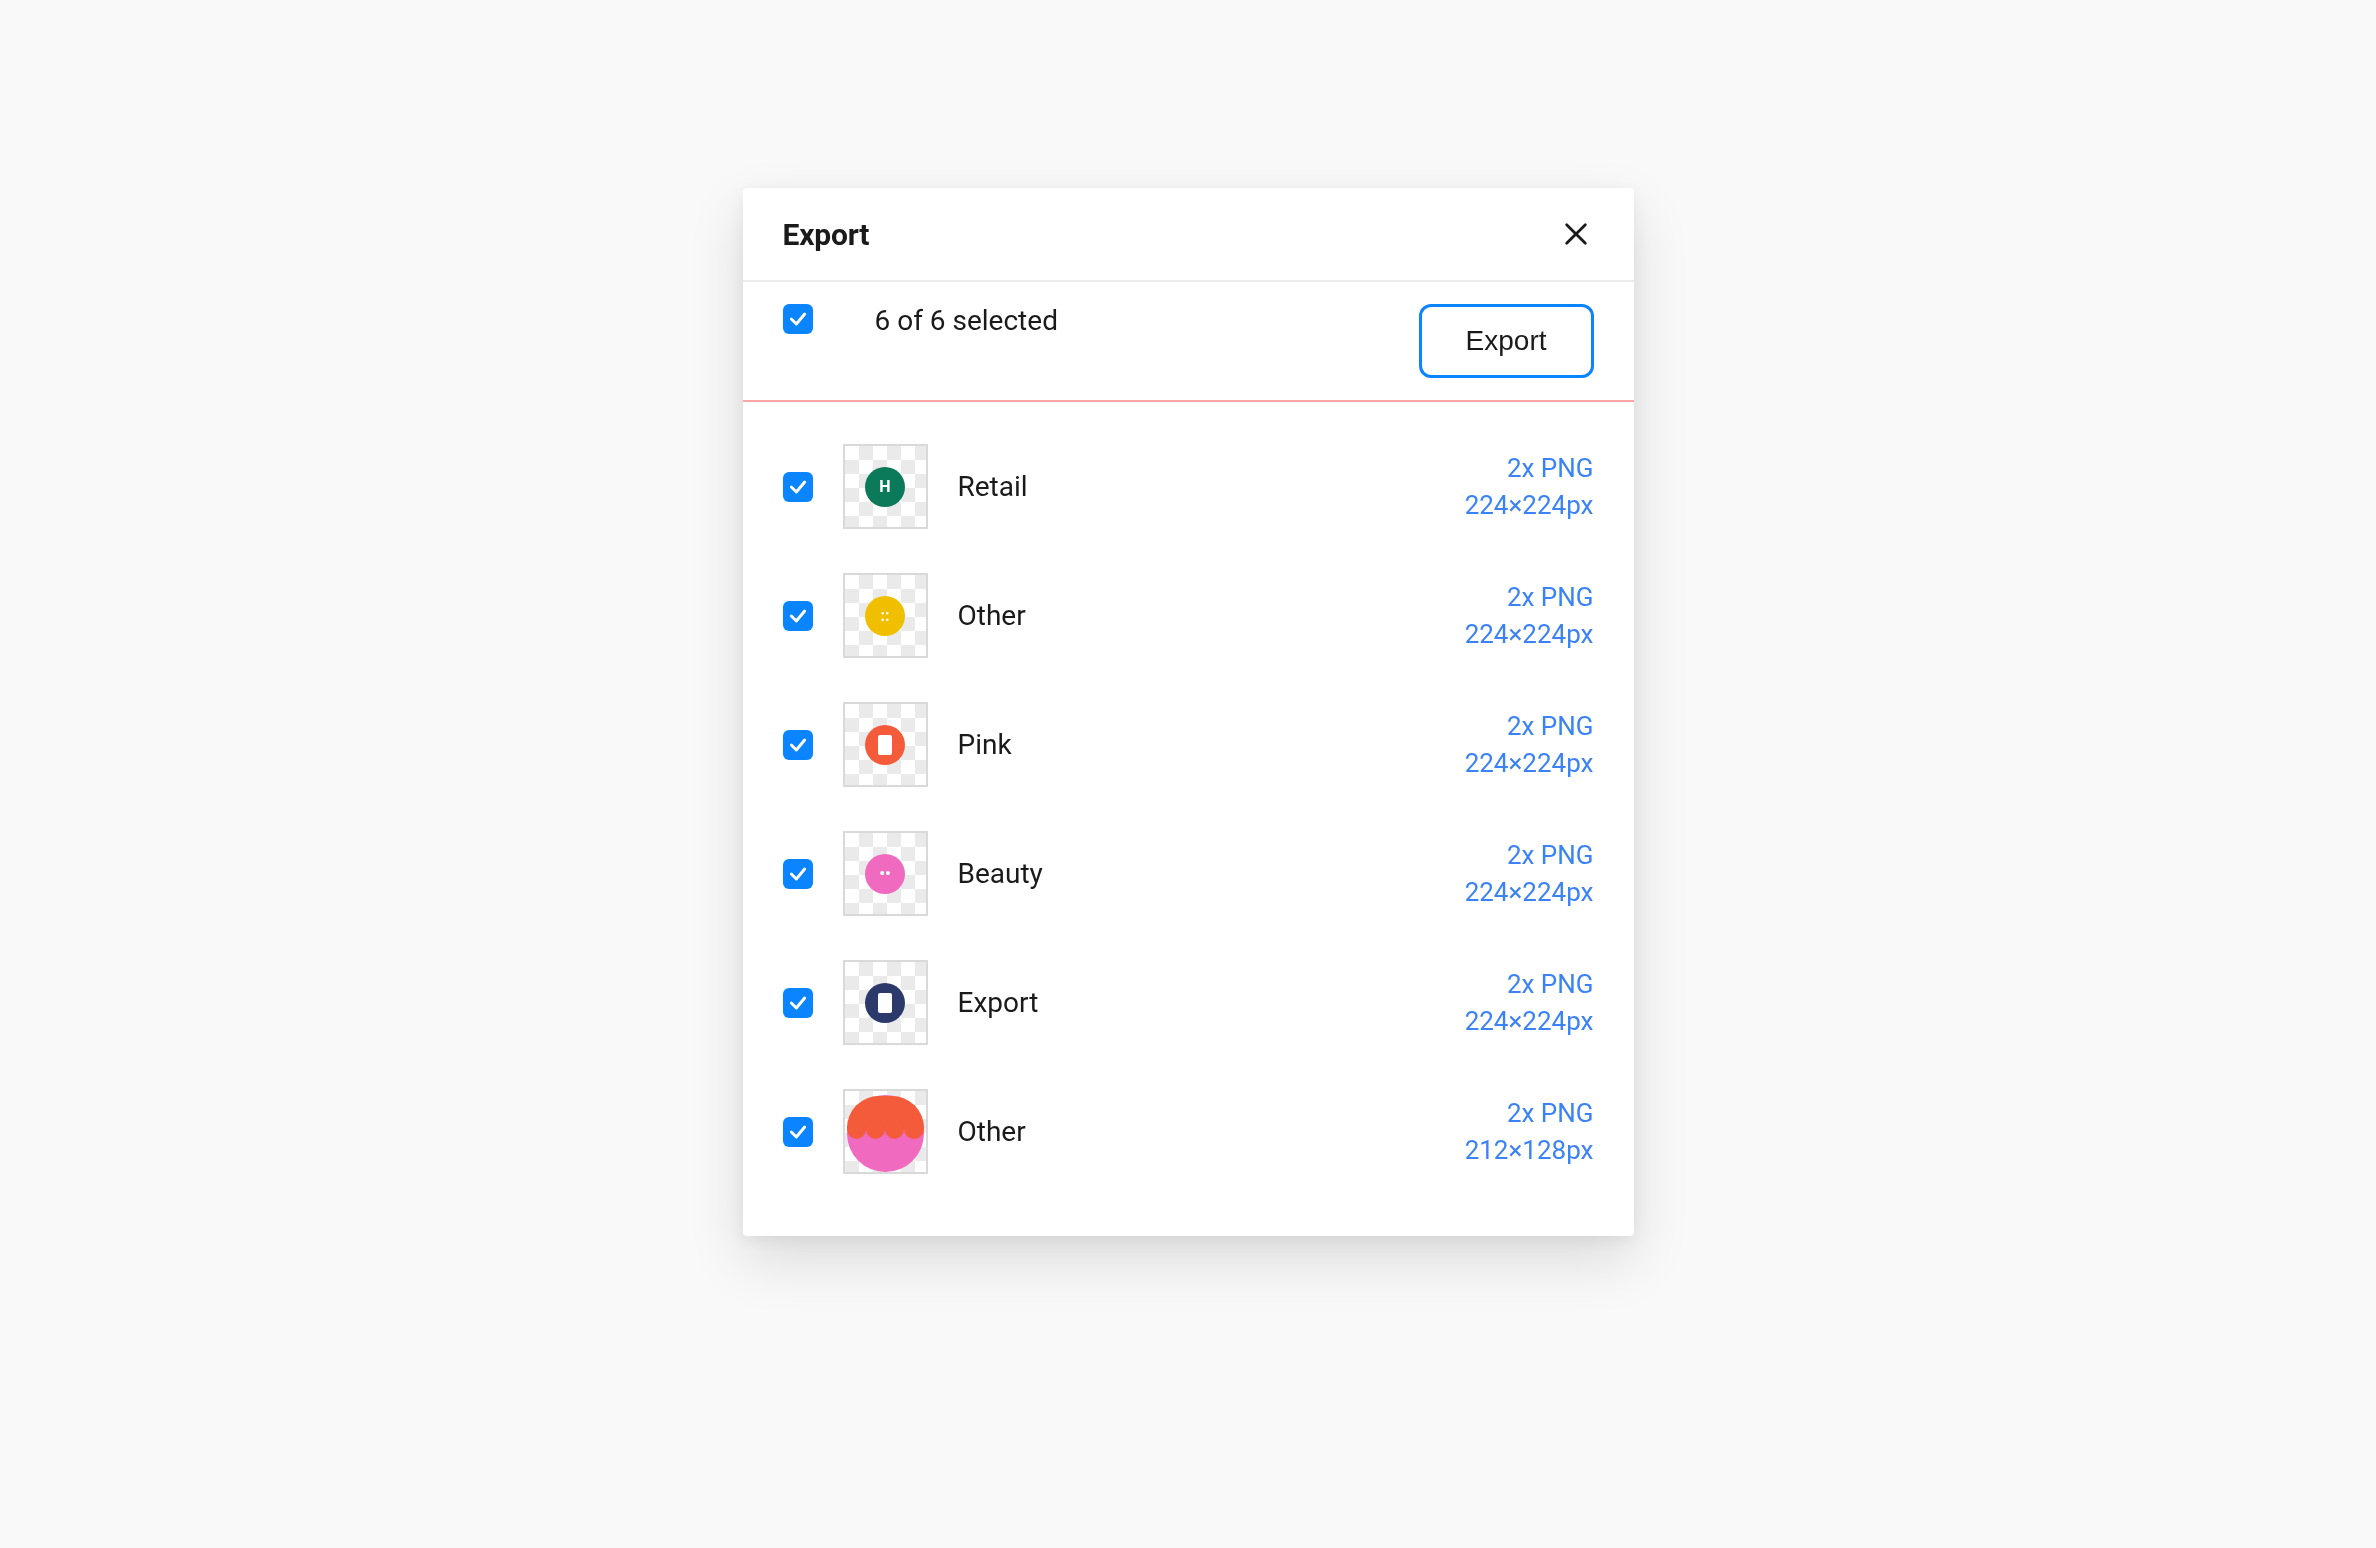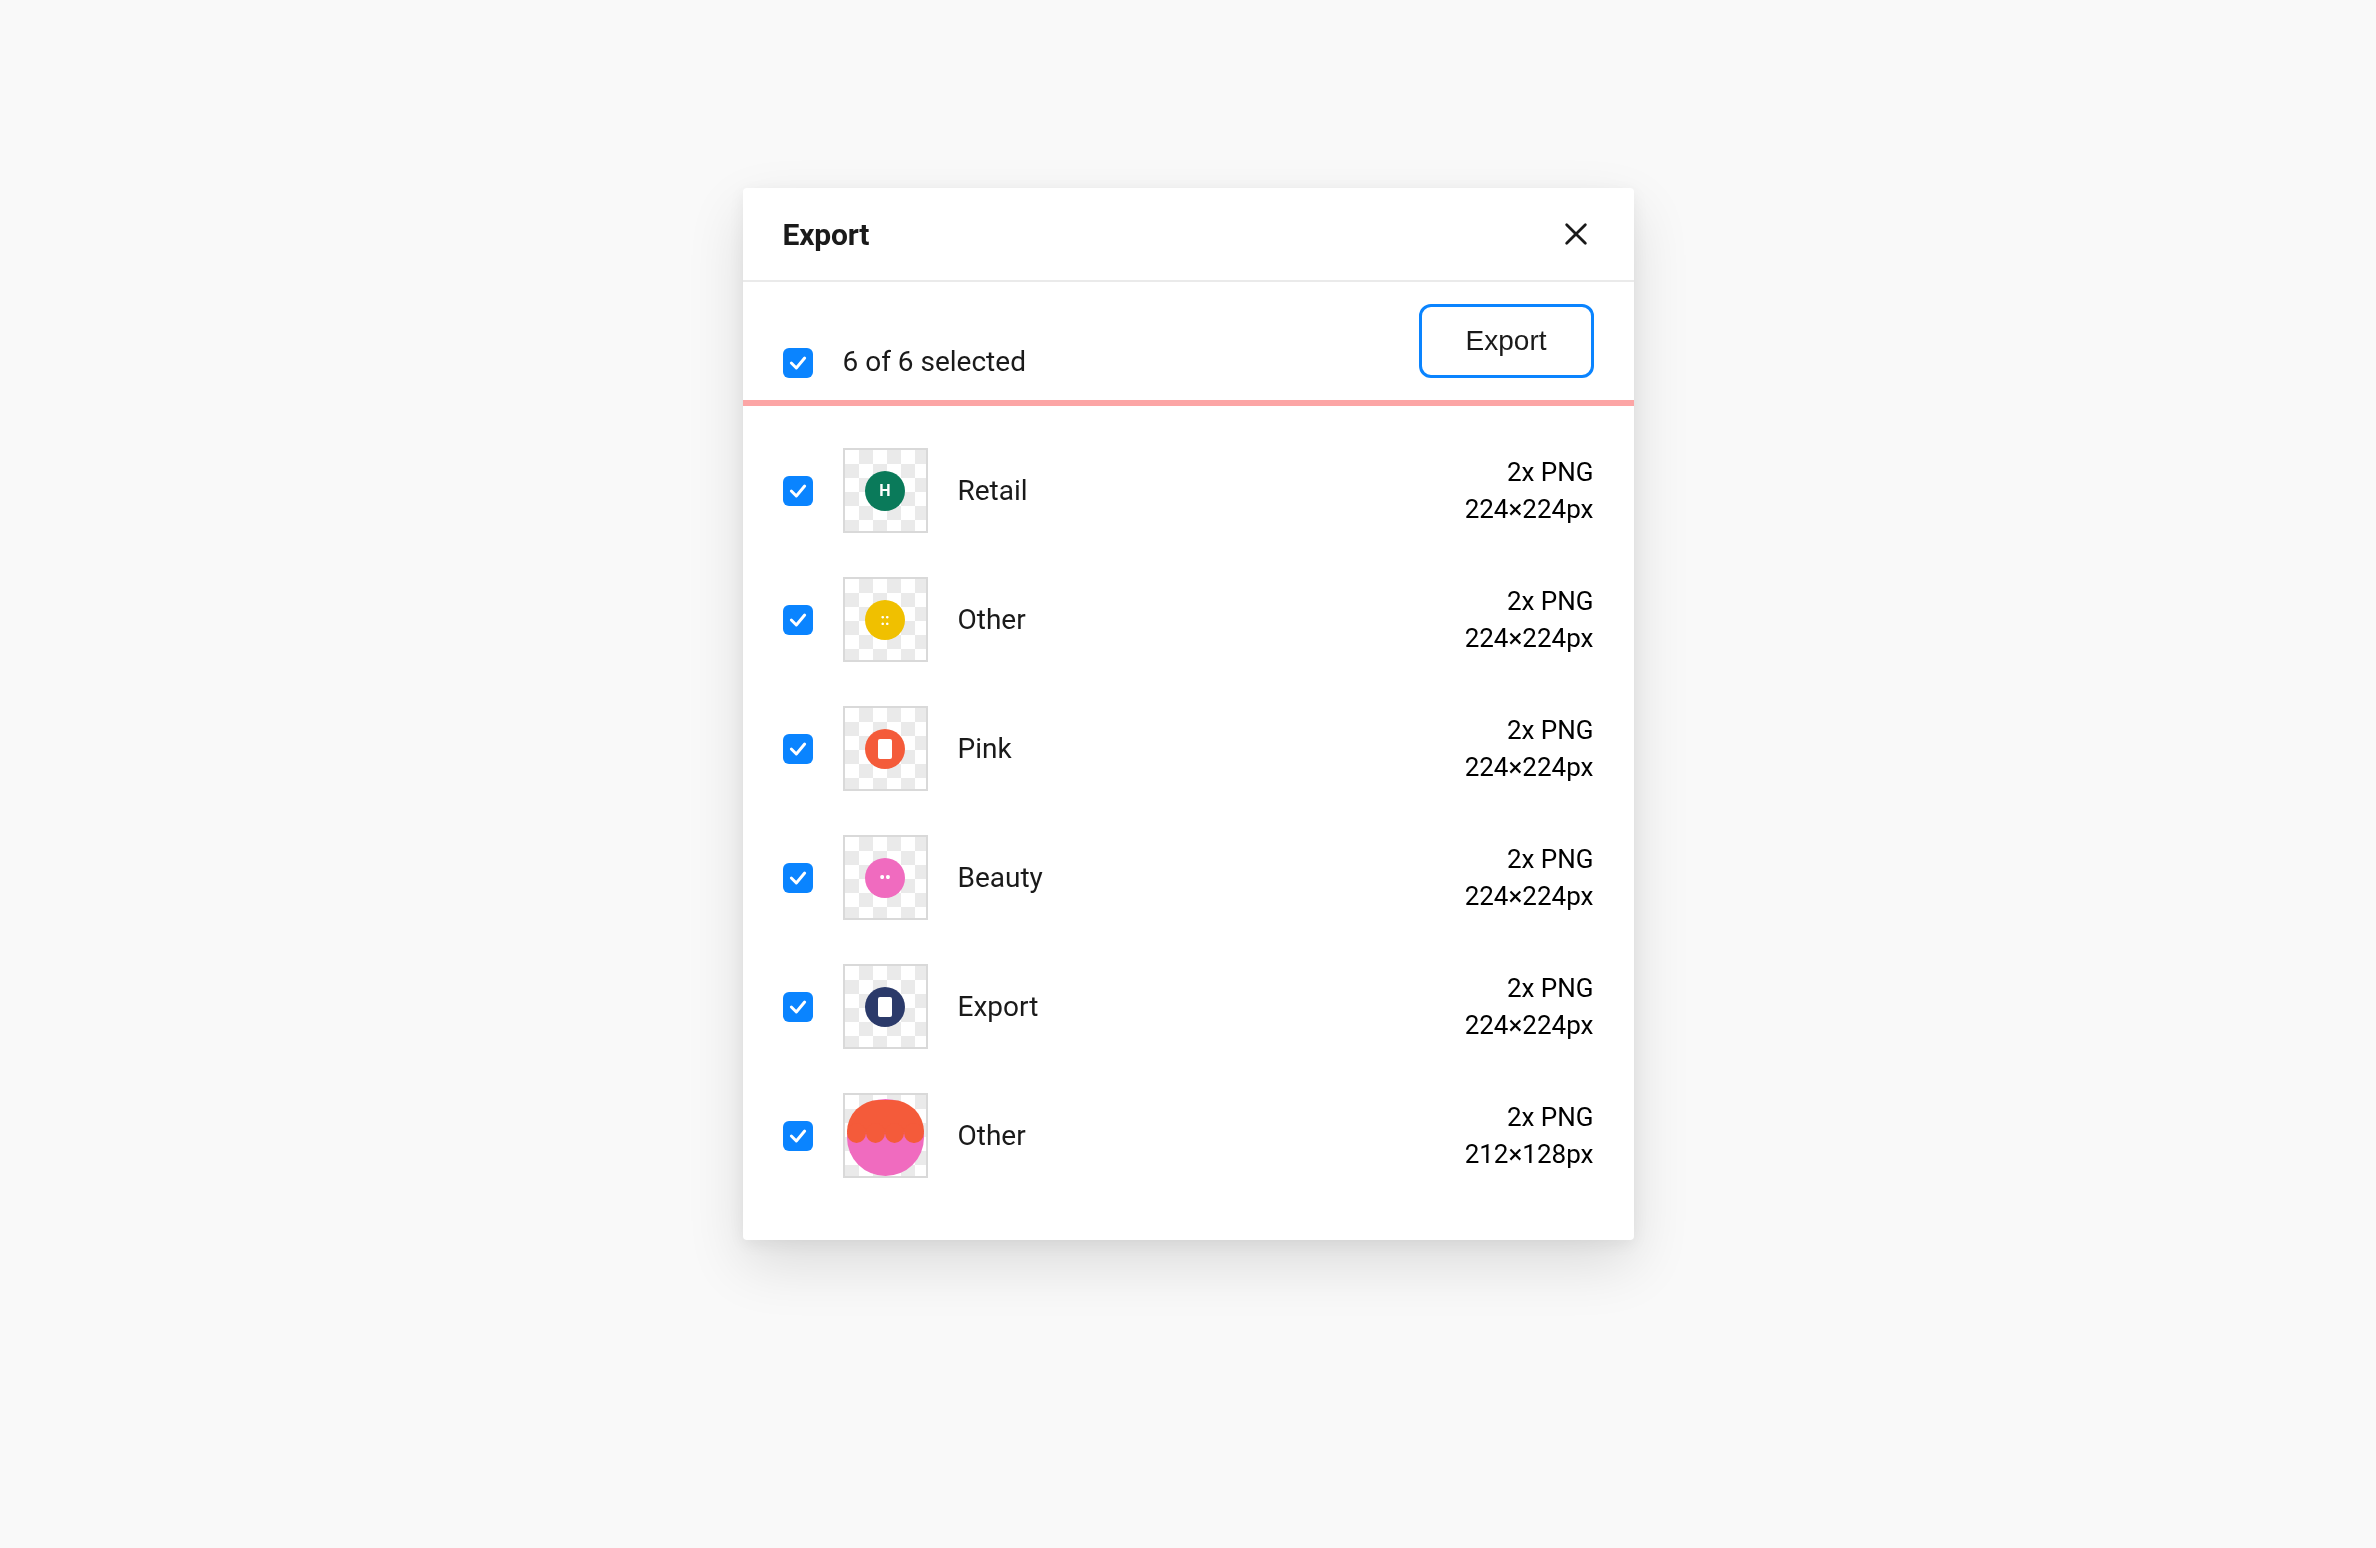--- a/index.html
+++ b/index.html
@@ -39,23 +39,24 @@
   .close-btn {
     width: 36px; height: 36px;
     display: flex; align-items: center; justify-content: center;
     cursor: pointer;
     color: #1a1a1a;
     background: transparent; border: none; padding: 0;
   }
   .close-btn svg { width: 28px; height: 28px; }
   .select-row {
     display: flex;
-    align-items: flex-end;
+    align-items: flex-start;
     padding: 22px 40px;
-    border-bottom: 6px solid #fca5a5;
+    border-bottom: 2px solid #fca5a5;
+    gap: 32px;
   }
   .checkbox {
     width: 30px; height: 30px;
     border-radius: 6px;
     background: #0a84ff;
     display: flex; align-items: center; justify-content: center;
     flex-shrink: 0;
     cursor: pointer;
   }
   .checkbox svg { width: 20px; height: 20px; color: #fff; }
@@ -132,21 +133,21 @@
   }
   .item-name {
     margin-left: 30px;
     font-size: 28px;
     color: #1a1a1a;
     text-align: center;
   }
   .item-meta {
     text-align: right;
     font-size: 26px;
-    color: #000000;
+    color: #3b82f6;
     line-height: 1.4;
   }
   .glyph {
     color: #fff;
     font-weight: 700;
     font-size: 16px;
   }
   .inner-square {
     width: 14px; height: 20px; background: #fff; border-radius: 2px;
   }

